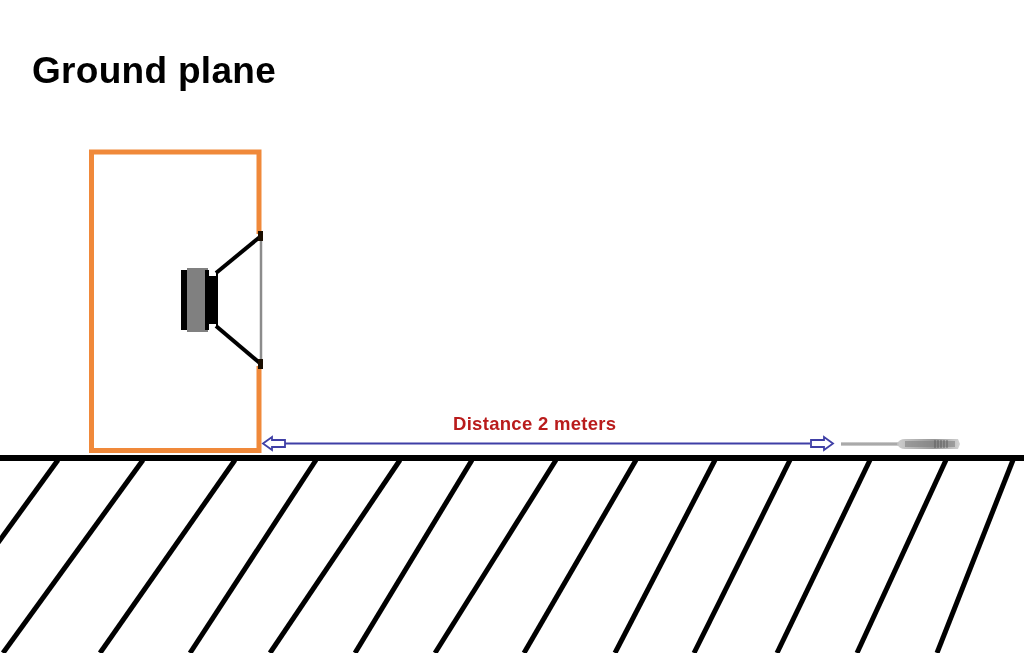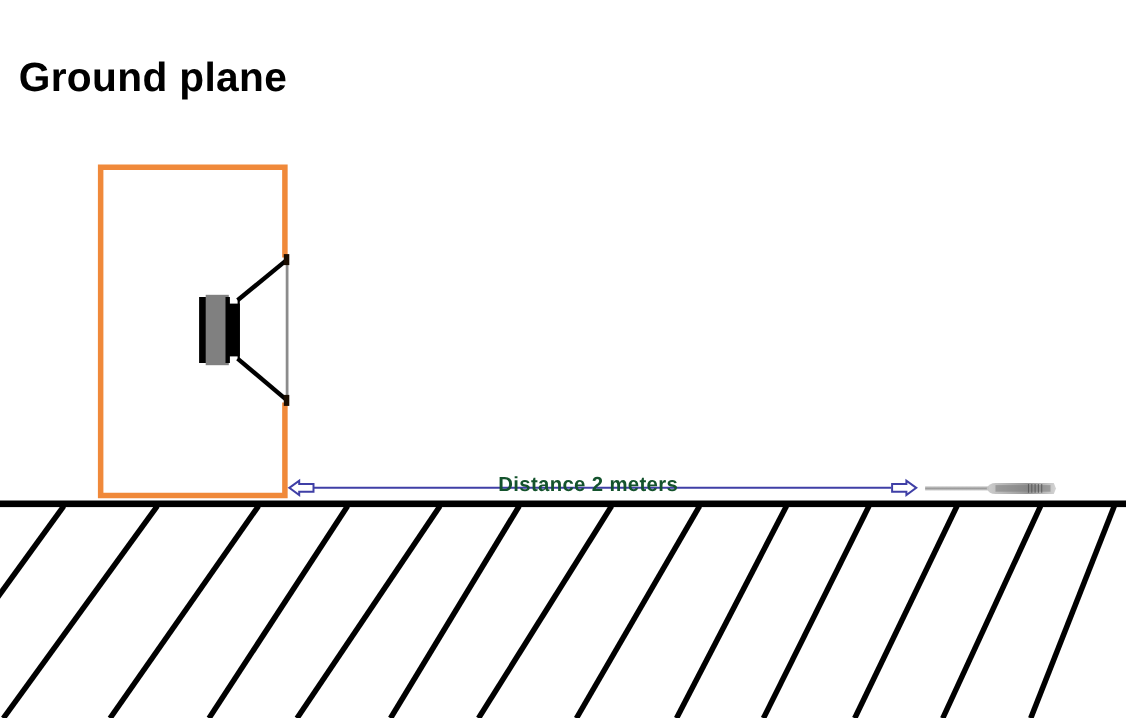--- a/index.html
+++ b/index.html
@@ -9,37 +9,37 @@
     }
     body {
       width: 1024px;
       height: 653px;
       position: relative;
       overflow: hidden;
       font-family: "Liberation Sans", sans-serif;
     }
     .title {
       position: absolute;
-      left: 17px;
+      left: 32px;
       top: 52px;
       font-family: "Liberation Sans", sans-serif;
       font-weight: bold;
       font-size: 37px;
       color: #000000;
       letter-spacing: 0.3px;
       line-height: 1;
     }
     .distance-label {
       position: absolute;
       left: 453px;
-      top: 431px;
+      top: 415px;
       font-family: "Liberation Sans", sans-serif;
       font-weight: bold;
       font-size: 18.5px;
-      color: #14532d;
+      color: #b91c1c;
       letter-spacing: 0.3px;
       line-height: 1;
     }
     svg.diagram {
       position: absolute;
       left: 0;
       top: 0;
     }
   </style>
 </head>

